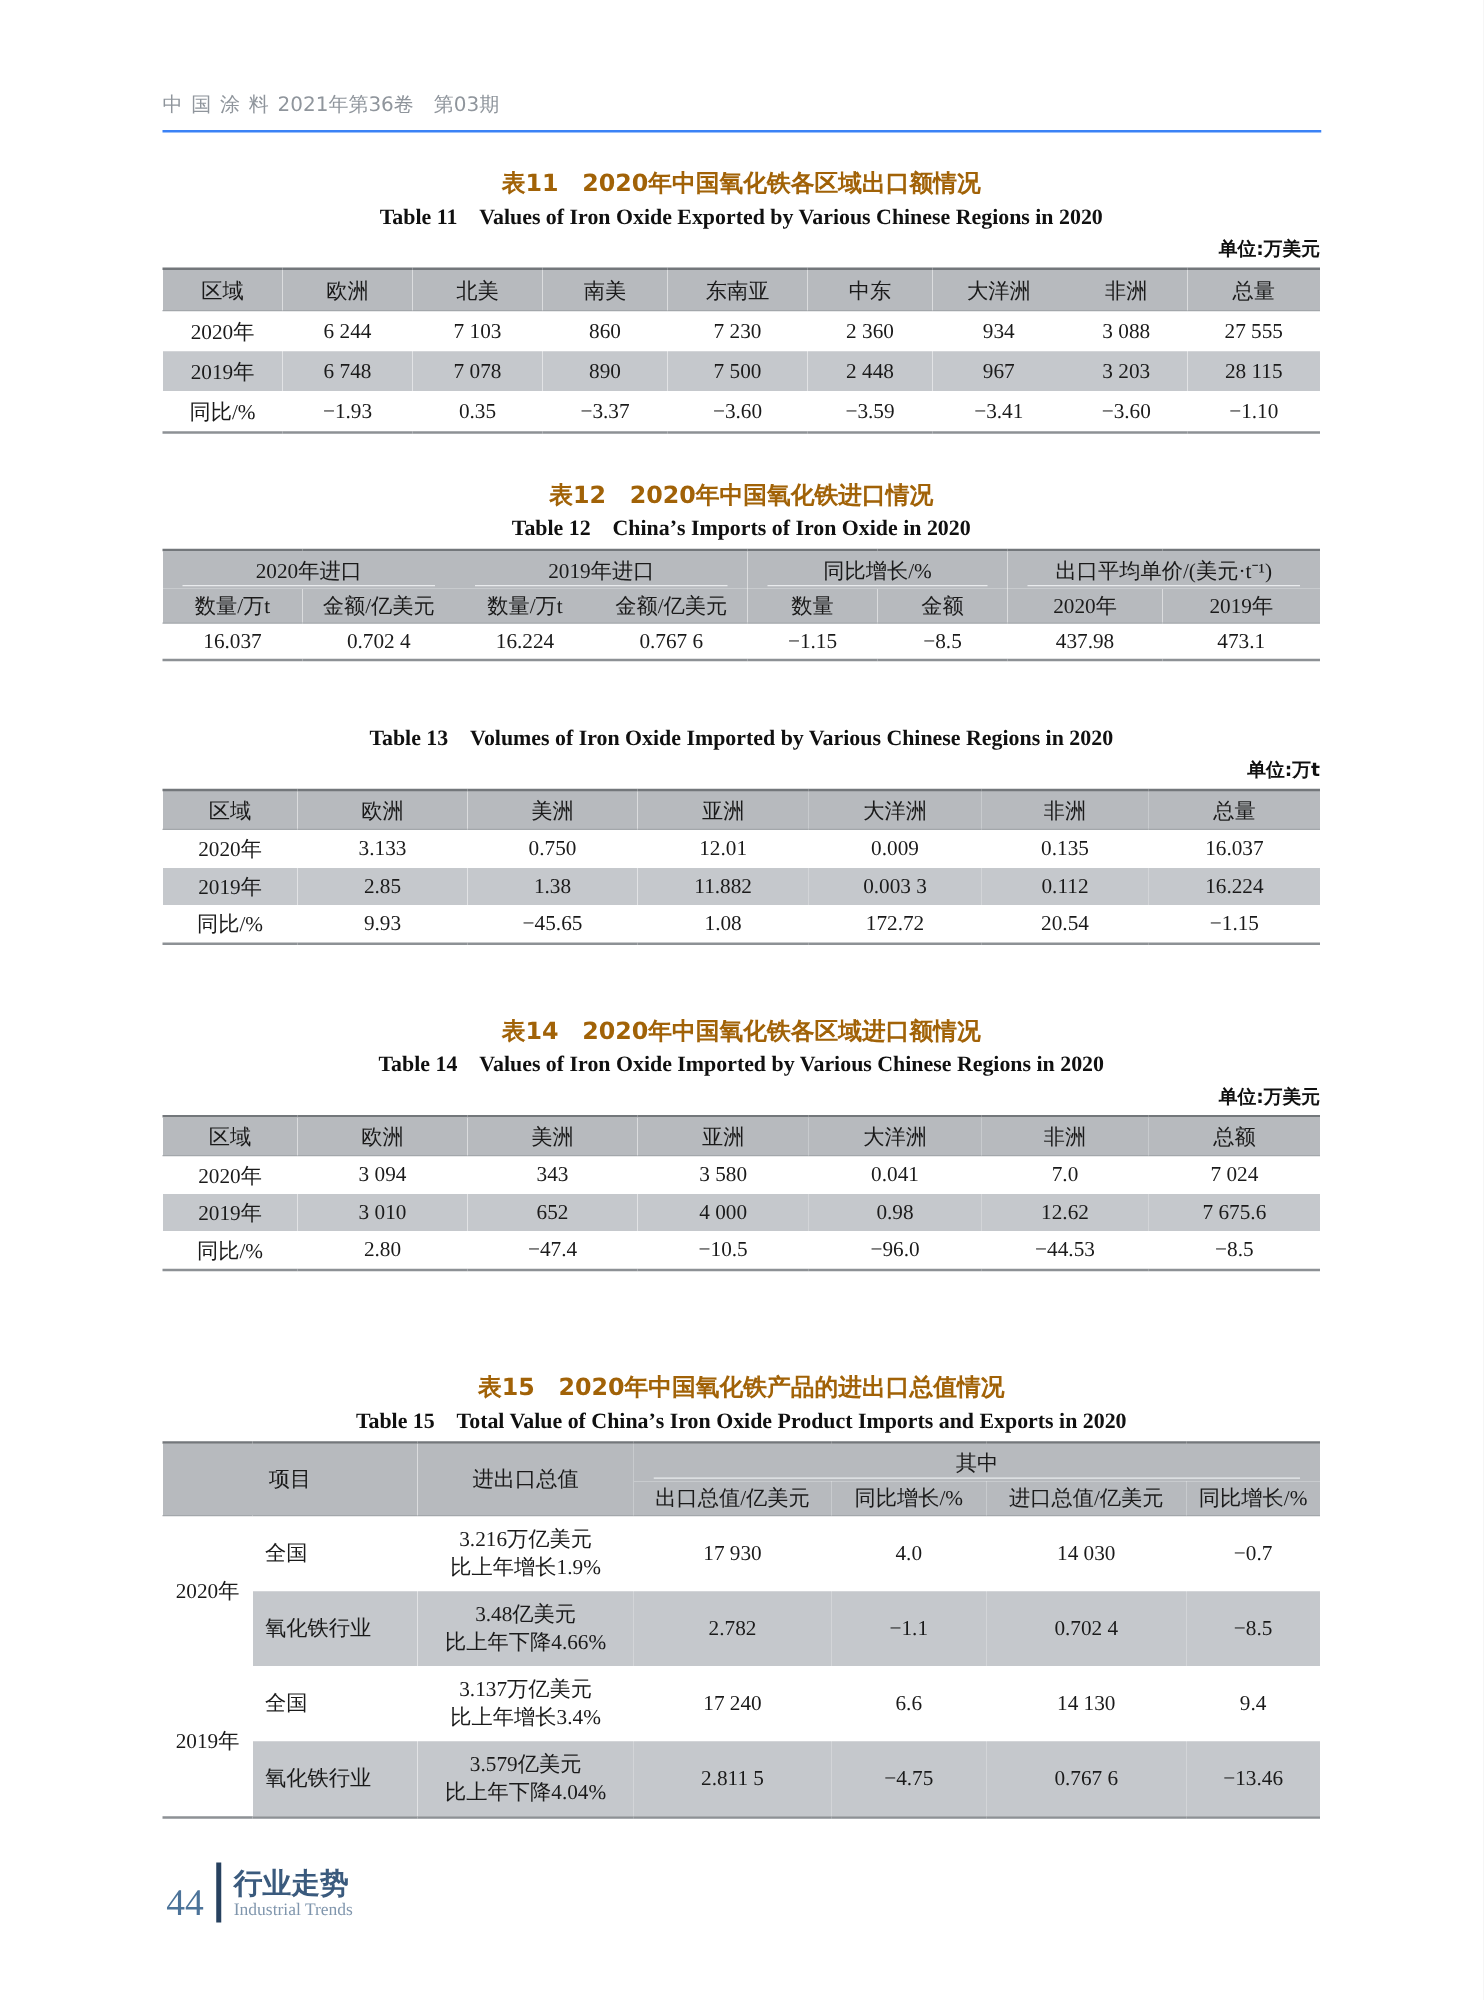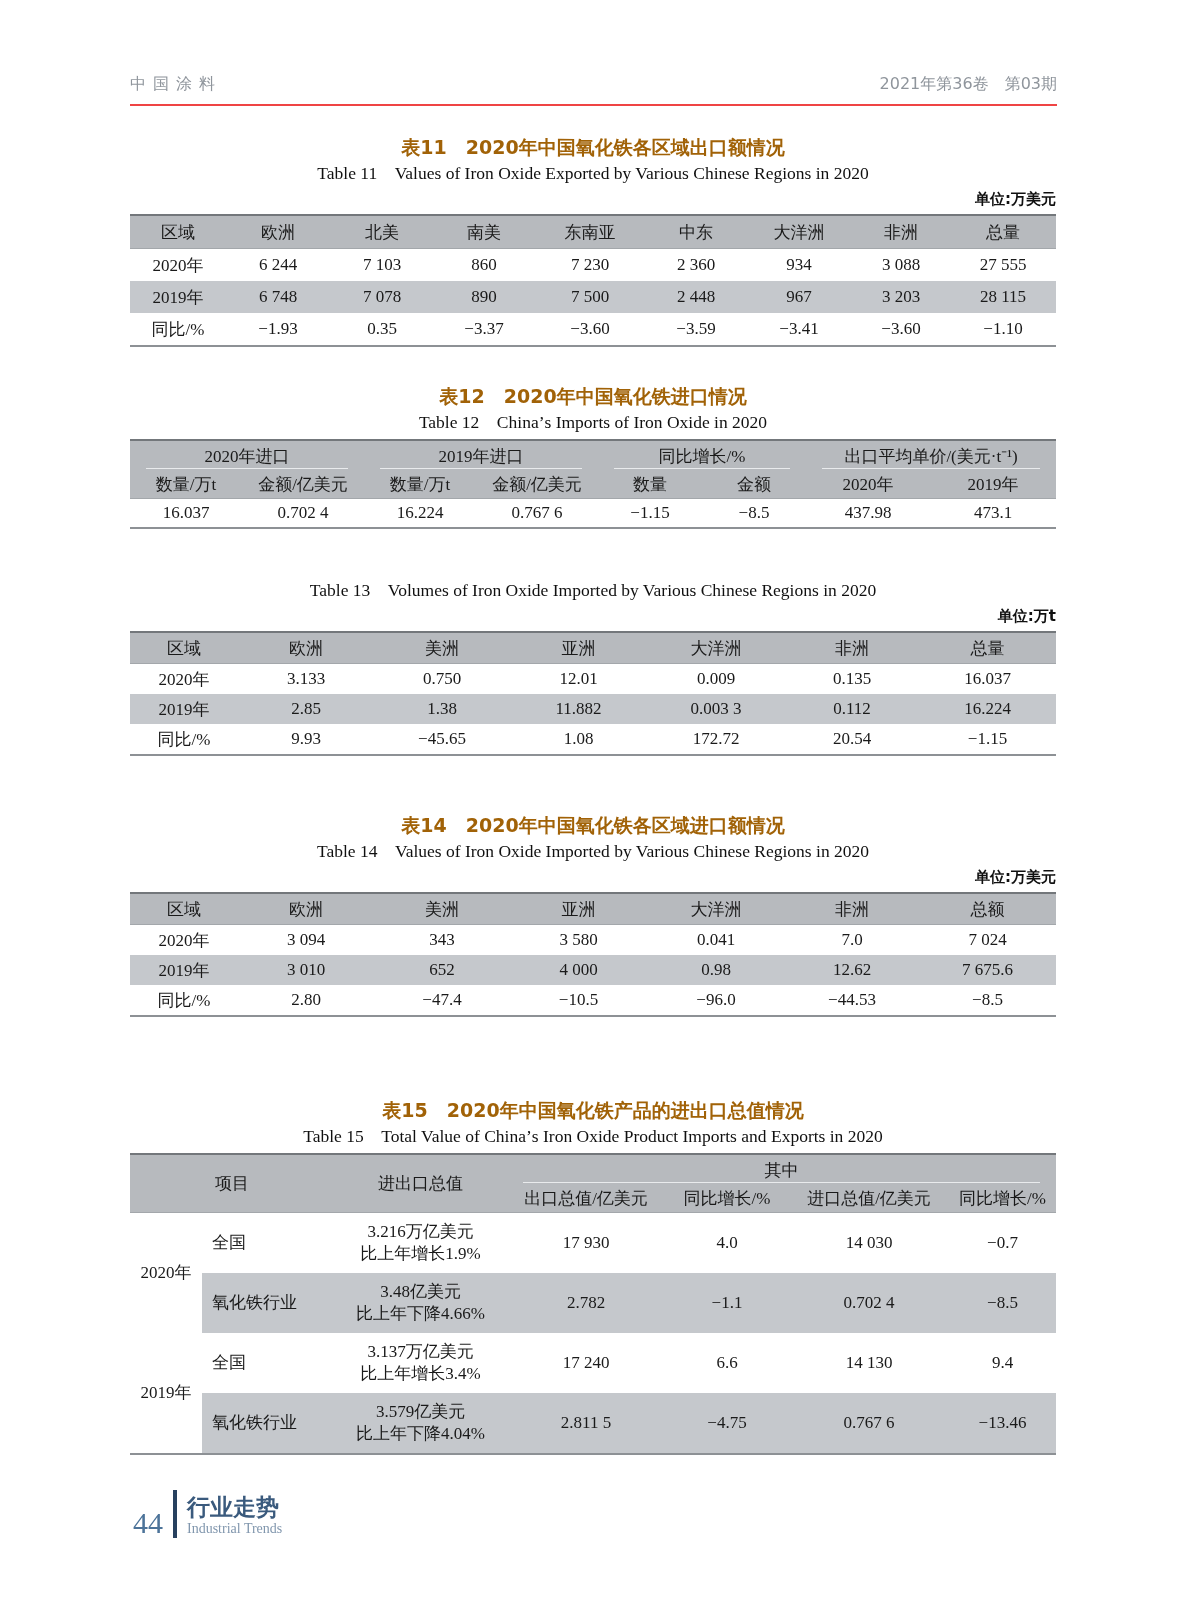--- a/index.html
+++ b/index.html
@@ -1,31 +1,31 @@
 <!DOCTYPE html>
 <html><head>
 <meta charset="utf-8">
 <style>
   html,body{margin:0;padding:0;background:#e9e9e9;}
   .page{position:relative;width:1187px;height:1600px;background:#ffffff;margin:0 auto;
         font-family:"Liberation Serif",serif;color:#1a1a1a;overflow:hidden;}
 
   
   .page-header{position:absolute;top:74px;left:130px;width:927px;
-               display:flex;justify-content:space-between;align-items:flex-end;
-               border-bottom:2px solid #ef4444;padding-bottom:9px;
+               display:flex;justify-content:flex-start;align-items:flex-end;
+               border-bottom:2px solid #3b82f6;padding-bottom:9px;
                font-family:"DejaVu Sans",sans-serif;font-size:16px;color:#8f959c;}
   .journal-name{letter-spacing:7px;}
 
   .content{position:absolute;top:128px;left:130px;width:926px;}
 
   .tsec{margin:0;}
   .tcn{text-align:center;font-weight:bold;font-size:19px;line-height:26px;
        font-family:"DejaVu Sans",sans-serif;color:#a16207;}
-  .ten{text-align:center;font-weight:normal;font-size:17.5px;line-height:26px;
+  .ten{text-align:center;font-weight:bold;font-size:17.5px;line-height:26px;
        font-family:"Liberation Serif",serif;color:#101010;}
   .unit{text-align:right;font-weight:bold;font-size:15px;line-height:22px;margin-top:2px;
         font-family:"DejaVu Sans",sans-serif;color:#101010;}
 
   table.data-table{border-collapse:collapse;table-layout:fixed;width:926px;margin-top:4px;
        border-top:2px solid #73777b;border-bottom:2px solid #8d9195;
        font-size:17px;text-align:center;}
   table.data-table th{font-weight:normal;background:#b7babe;}
   table.data-table th,table.data-table td{padding:0 2px;overflow:hidden;white-space:nowrap;}
   .h32 th,.h32 td{height:32px;}

